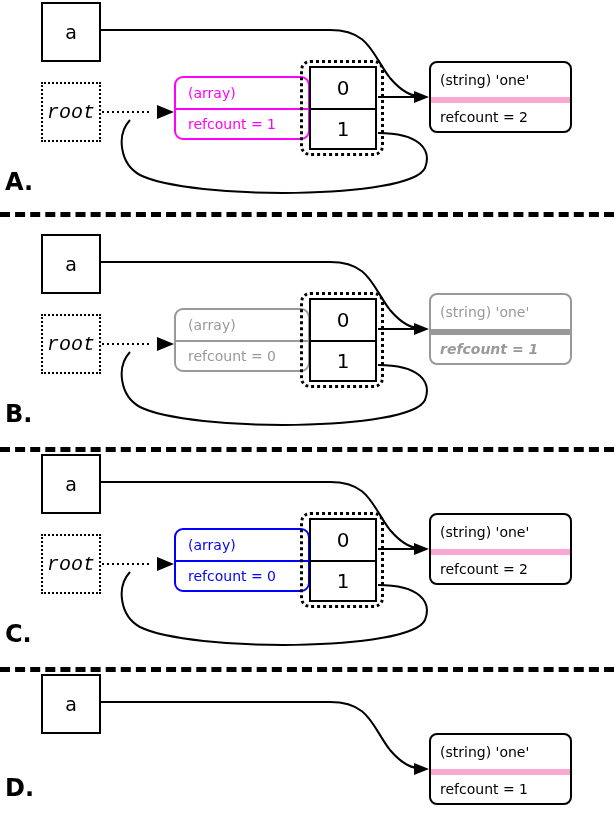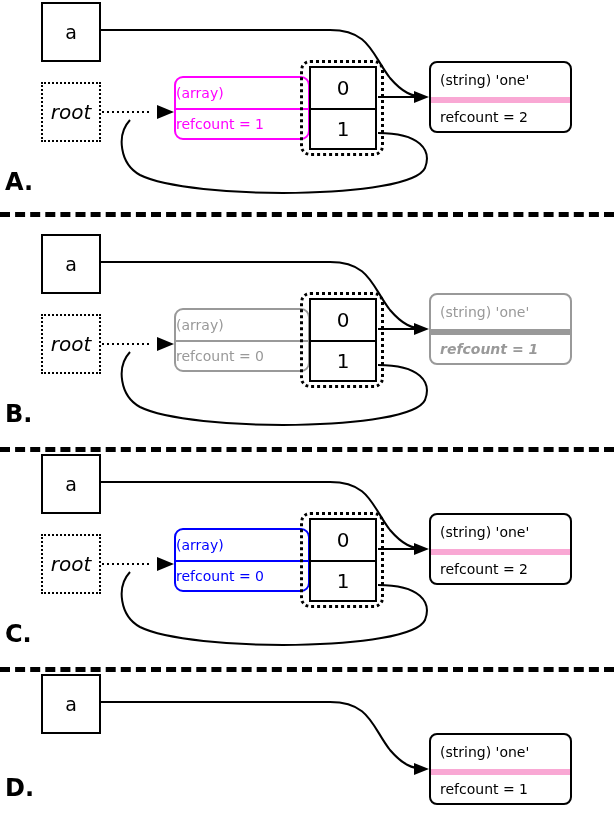--- a/index.html
+++ b/index.html
@@ -21,21 +21,21 @@
     position:absolute;width:60px;height:60px;
     border:2px solid #000;background:#fff;
     display:flex;align-items:center;justify-content:center;
     font-size:19px;color:#000;box-sizing:border-box;
   }
   
   .root-box{
     position:absolute;width:60px;height:60px;
     border:2px dotted #000;background:#fff;
     display:flex;align-items:center;justify-content:center;
-    font-size:20px;font-style:italic;color:#000;box-sizing:border-box;
+    font-size:20px;font-style:italic;color:#000;box-sizing:border-box;font-family:Liberation Mono, monospace;
   }
   
   .val-box{
     position:absolute;box-sizing:border-box;
     border:2px solid #000;border-radius:8px;background:#fff;
     overflow:hidden;
   }
   .val-box .vtop,.val-box .vbot{
     box-sizing:border-box;height:50%;
     display:flex;align-items:center;padding-left:9px;
@@ -43,21 +43,21 @@
   }
   .val-box .vbot{border-top:6px solid #f9a8d4;}
   
   .arr-box{
     position:absolute;box-sizing:border-box;
     border:2px solid #000;border-radius:9px;background:#fff;
     overflow:hidden;z-index:3;
   }
   .arr-box .atop,.arr-box .abot{
     box-sizing:border-box;height:50%;
-    display:flex;align-items:center;padding-left:0;
+    display:flex;align-items:center;padding-left:12px;
     font-size:14px;white-space:nowrap;
   }
   .arr-box .abot{border-top:2px solid #000;}
   
   .c-magenta{border-color:#ff00ff;}
   .c-magenta .atop,.c-magenta .abot{color:#ff00ff;}
   .c-magenta .abot{border-top-color:#ff00ff;}
   .c-blue{border-color:#0000ff;}
   .c-blue .atop,.c-blue .abot{color:#0000ff;}
   .c-blue .abot{border-top-color:#0000ff;}

